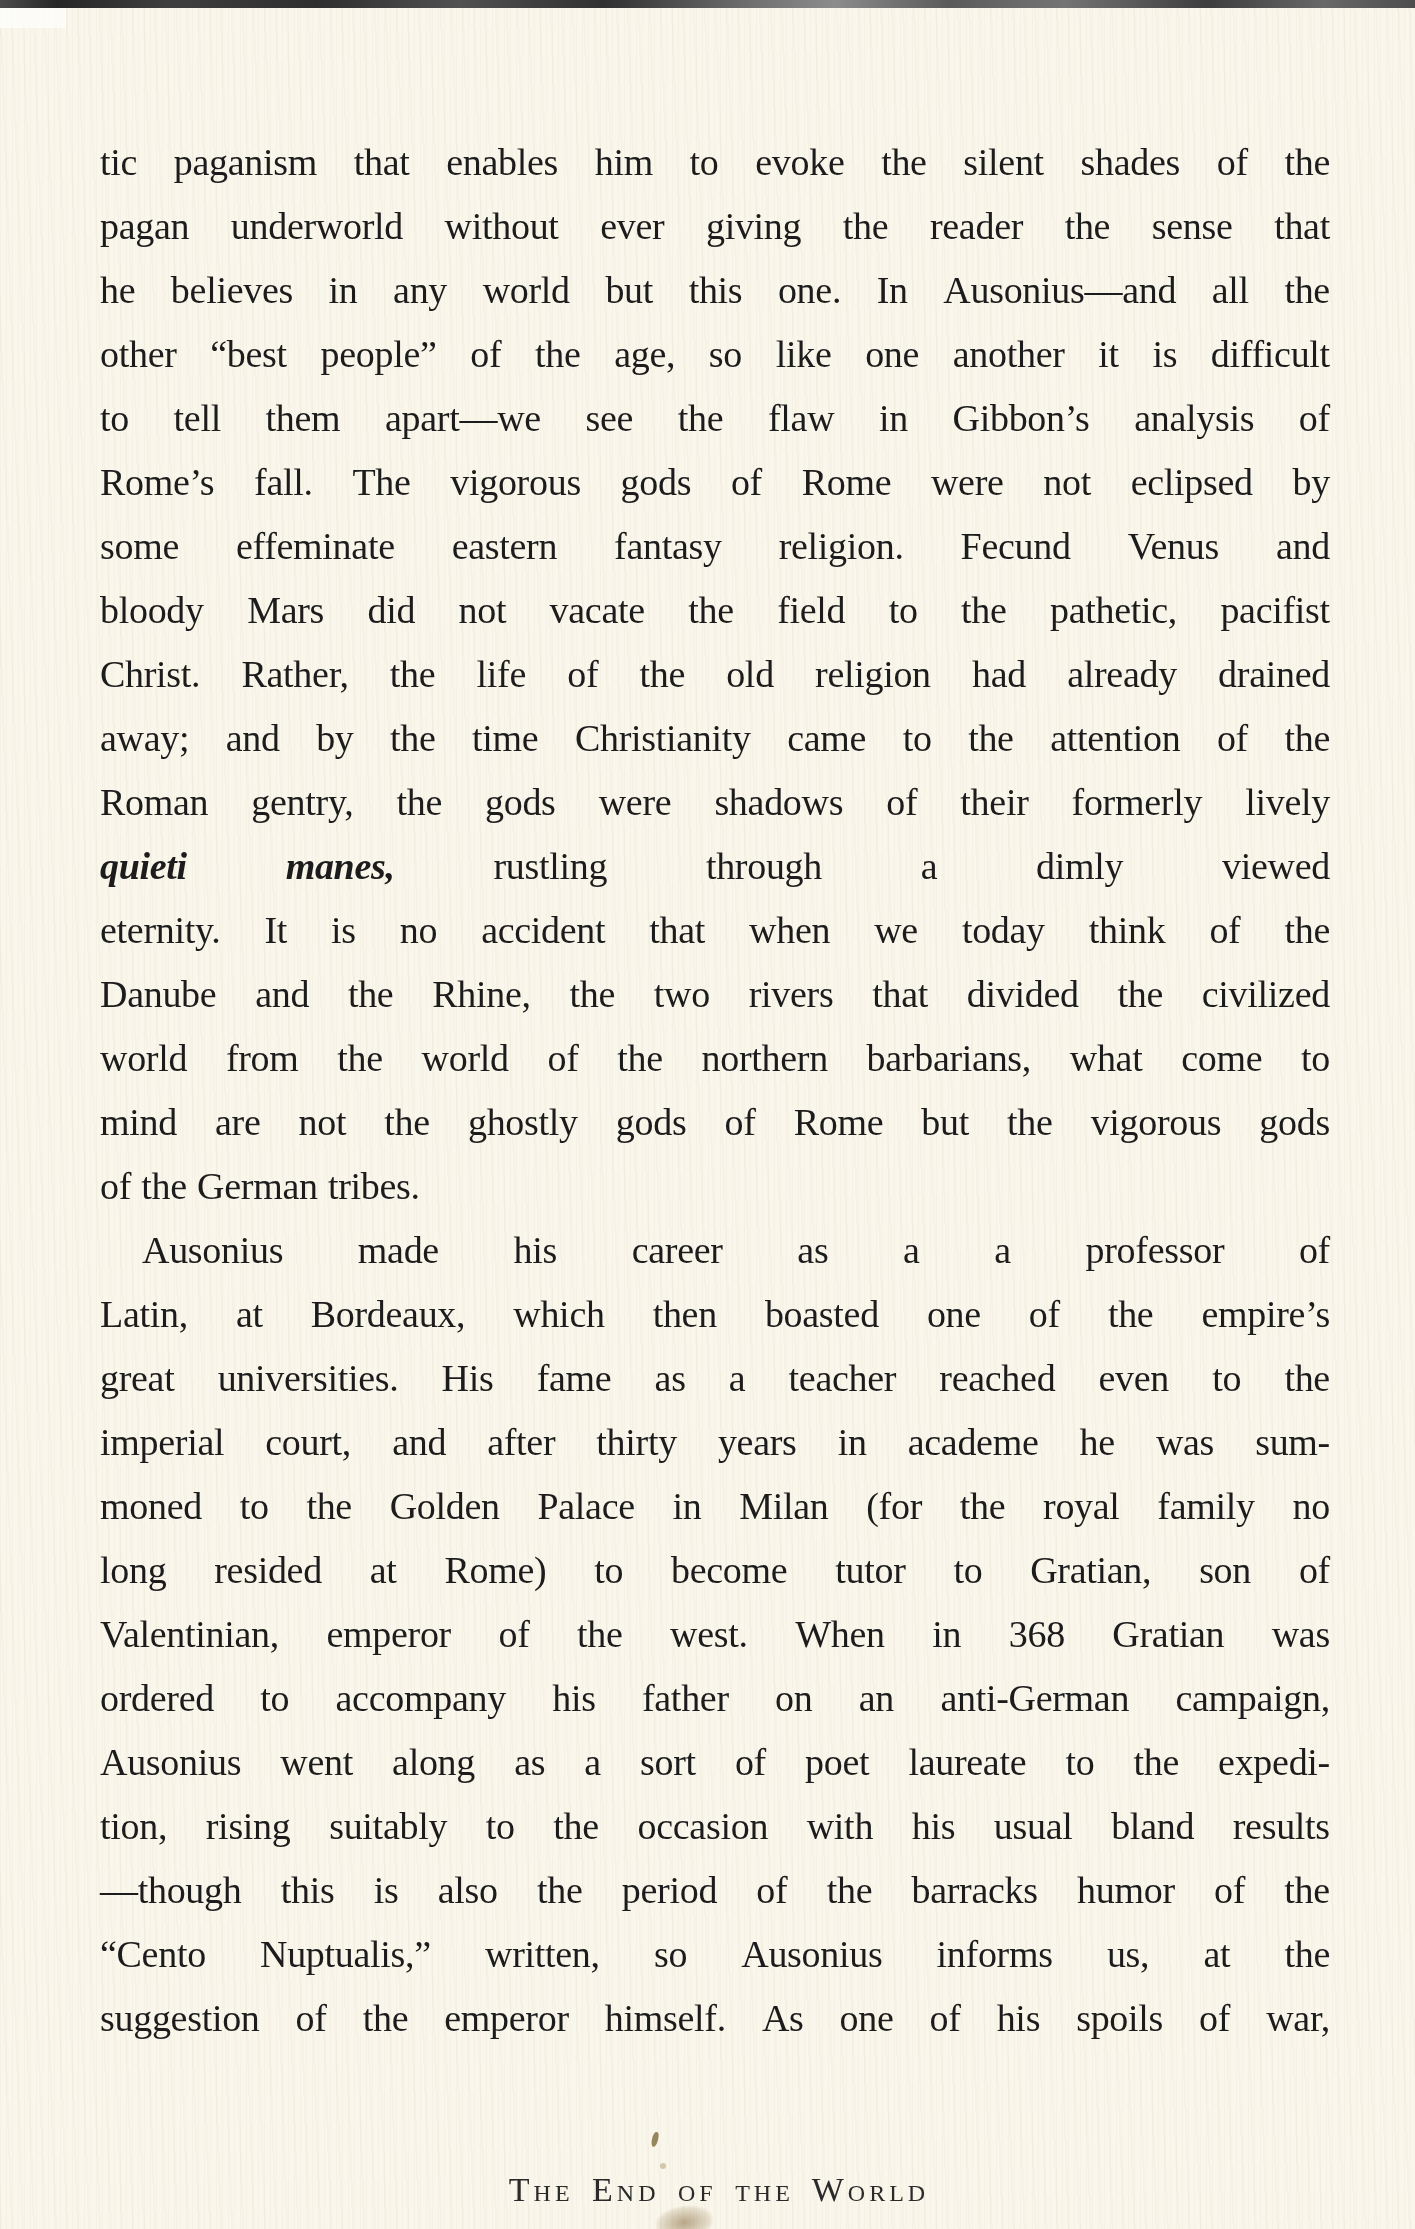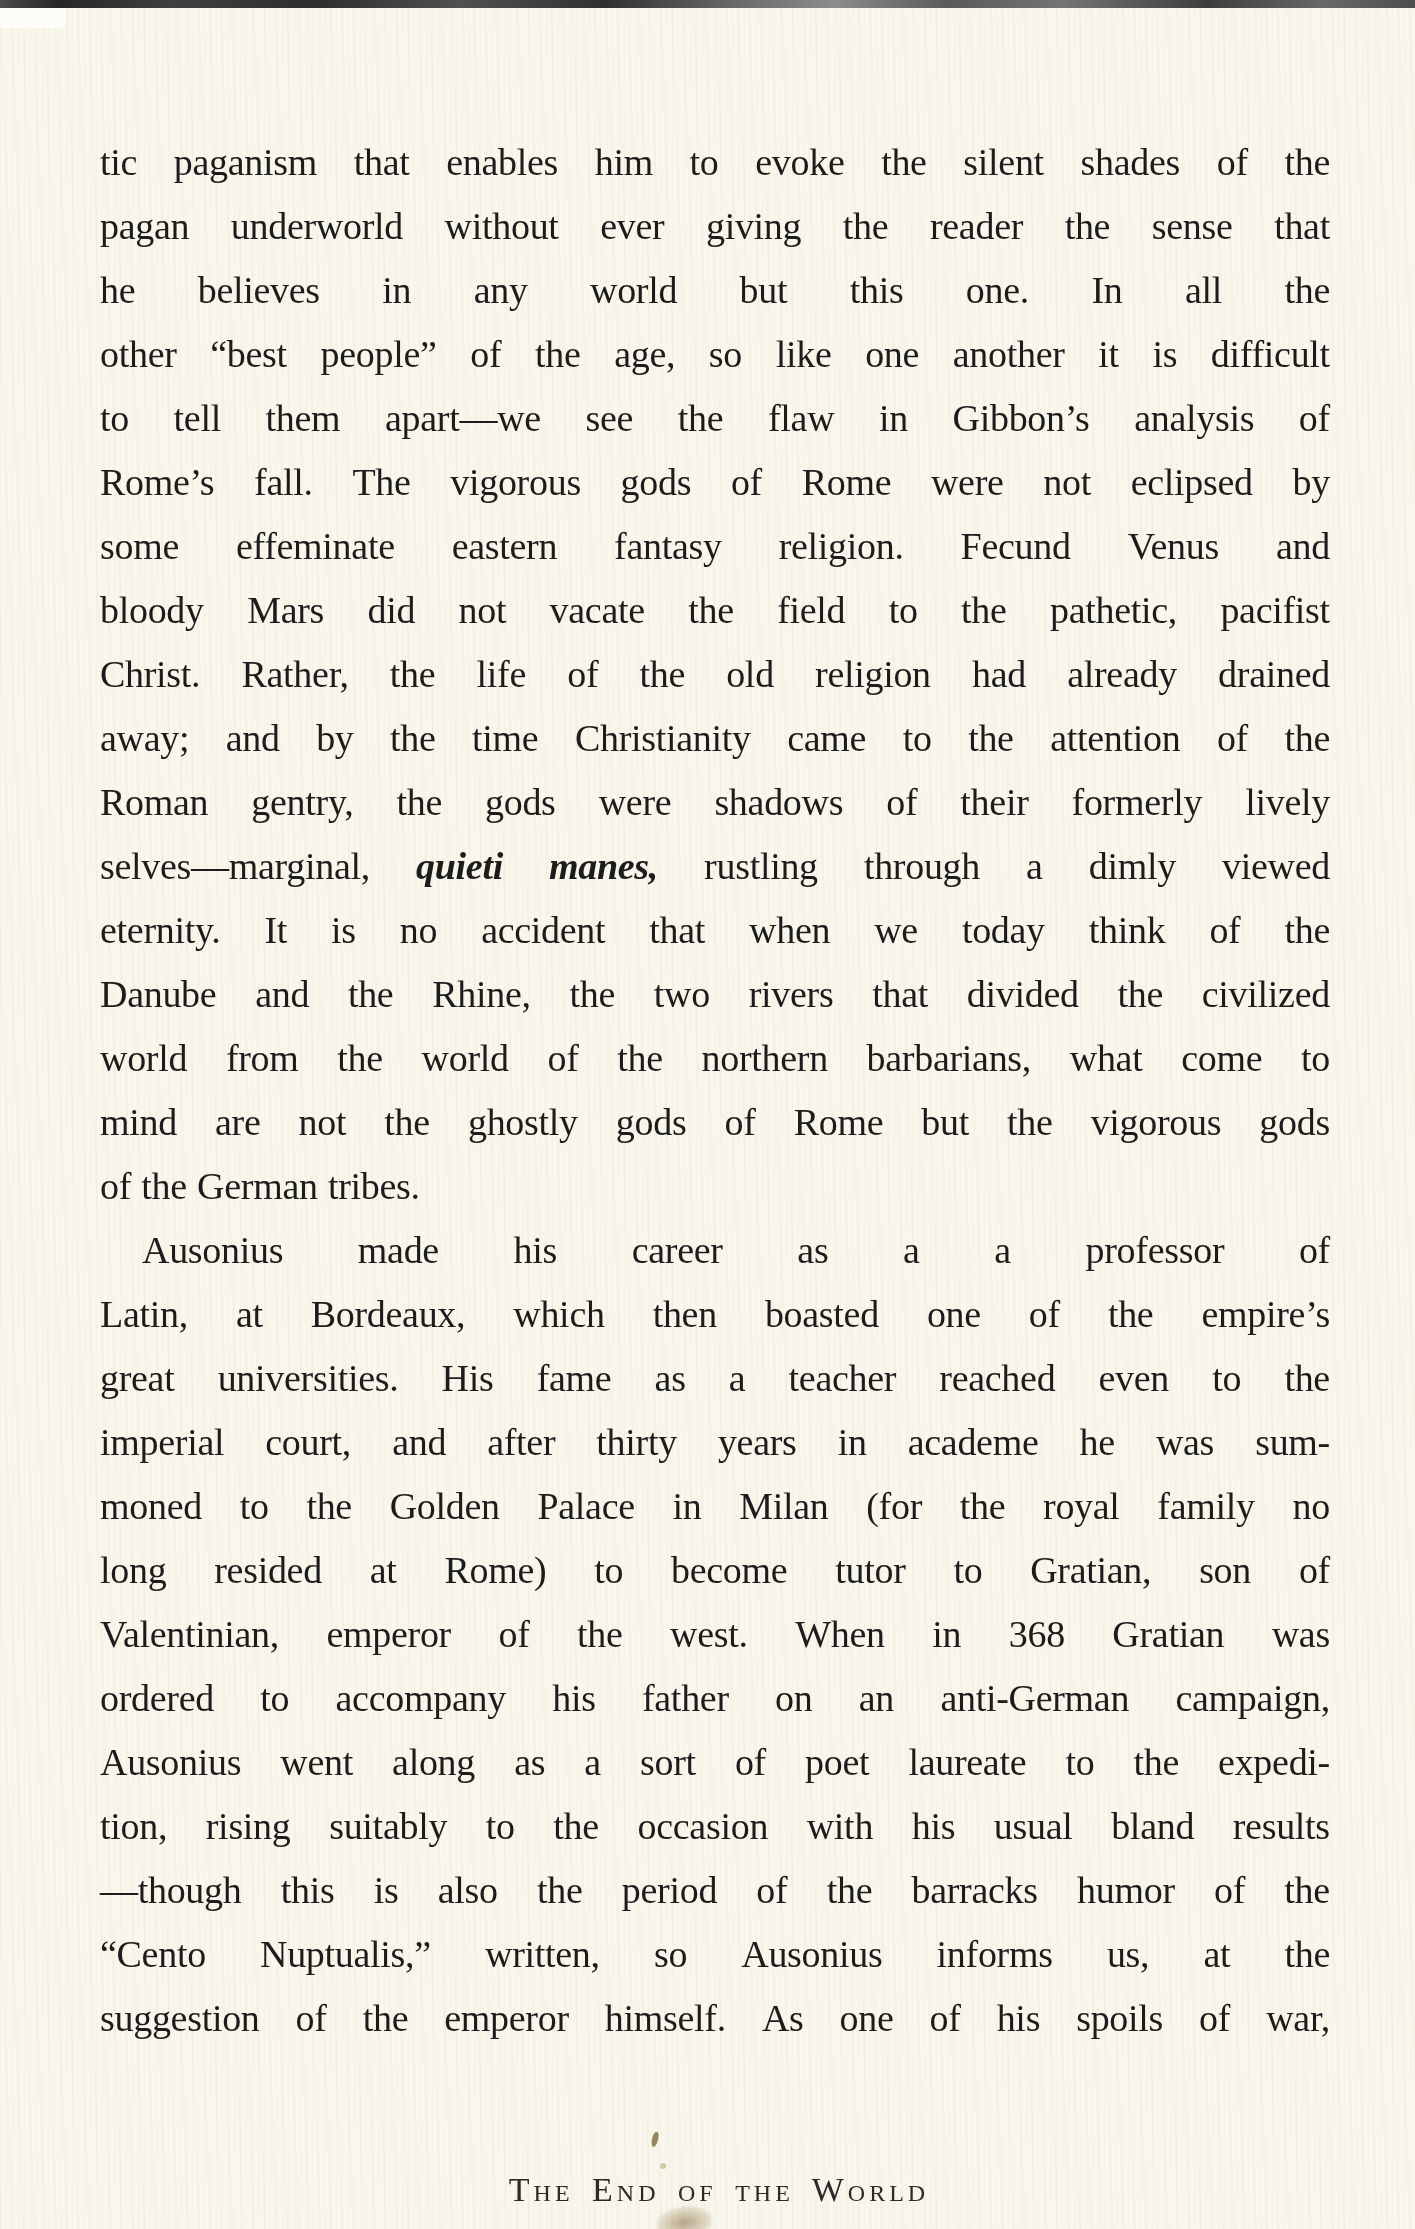--- a/index.html
+++ b/index.html
@@ -131,20 +131,21 @@
       <div class="line">
         <span class="w">he</span>
         <span class="w">believes</span>
         <span class="w">in</span>
         <span class="w">any</span>
         <span class="w">world</span>
         <span class="w">but</span>
         <span class="w">this</span>
         <span class="w">one.</span>
         <span class="w">In</span>
+        <span class="w">Ausonius—and</span>
         <span class="w">all</span>
         <span class="w">the</span>
       </div>
       <div class="line">
         <span class="w">other</span>
         <span class="w">“best</span>
         <span class="w">people”</span>
         <span class="w">of</span>
         <span class="w">the</span>
         <span class="w">age,</span>
@@ -238,21 +239,20 @@
         <span class="w">the</span>
         <span class="w">gods</span>
         <span class="w">were</span>
         <span class="w">shadows</span>
         <span class="w">of</span>
         <span class="w">their</span>
         <span class="w">formerly</span>
         <span class="w">lively</span>
       </div>
       <div class="line">
-        <span class="w">selves—marginal,</span>
         <span class="w it">quieti</span>
         <span class="w it">manes,</span>
         <span class="w">rustling</span>
         <span class="w">through</span>
         <span class="w">a</span>
         <span class="w">dimly</span>
         <span class="w">viewed</span>
       </div>
       <div class="line">
         <span class="w">eternity.</span>

